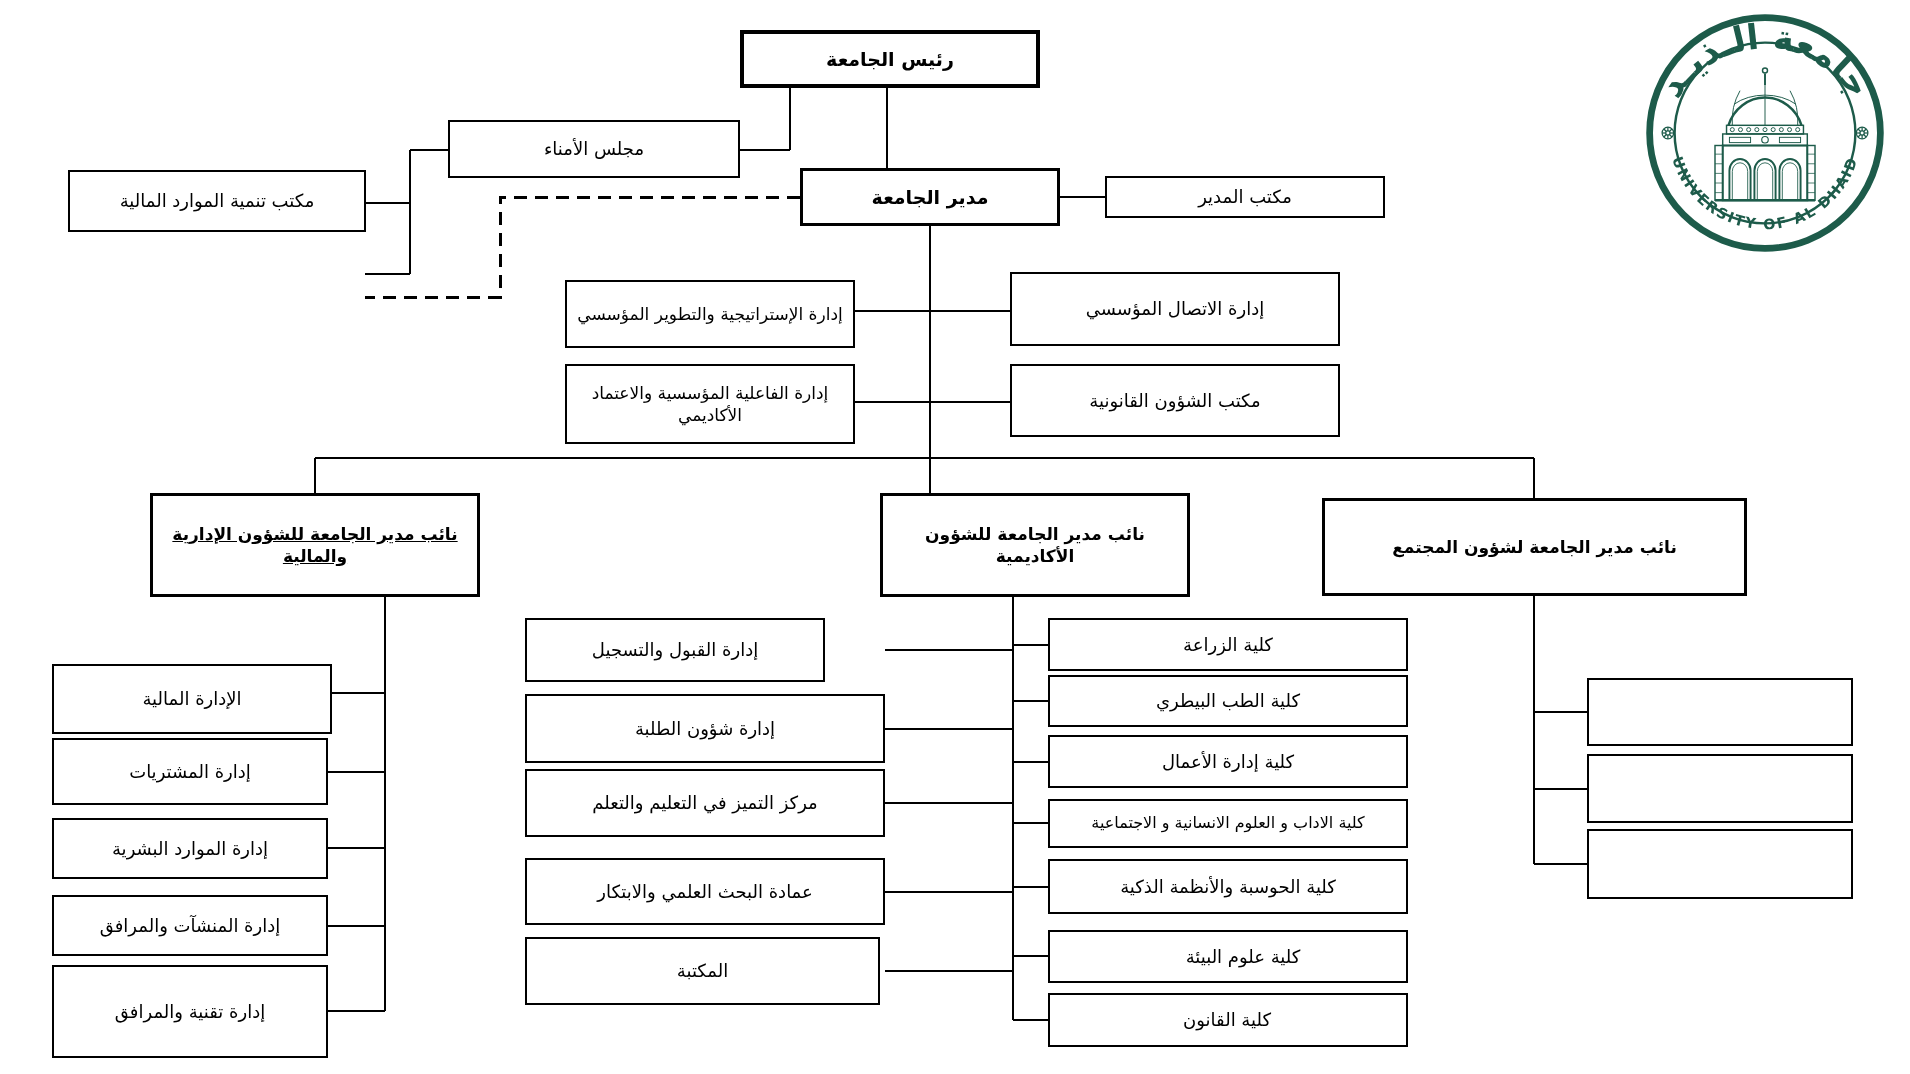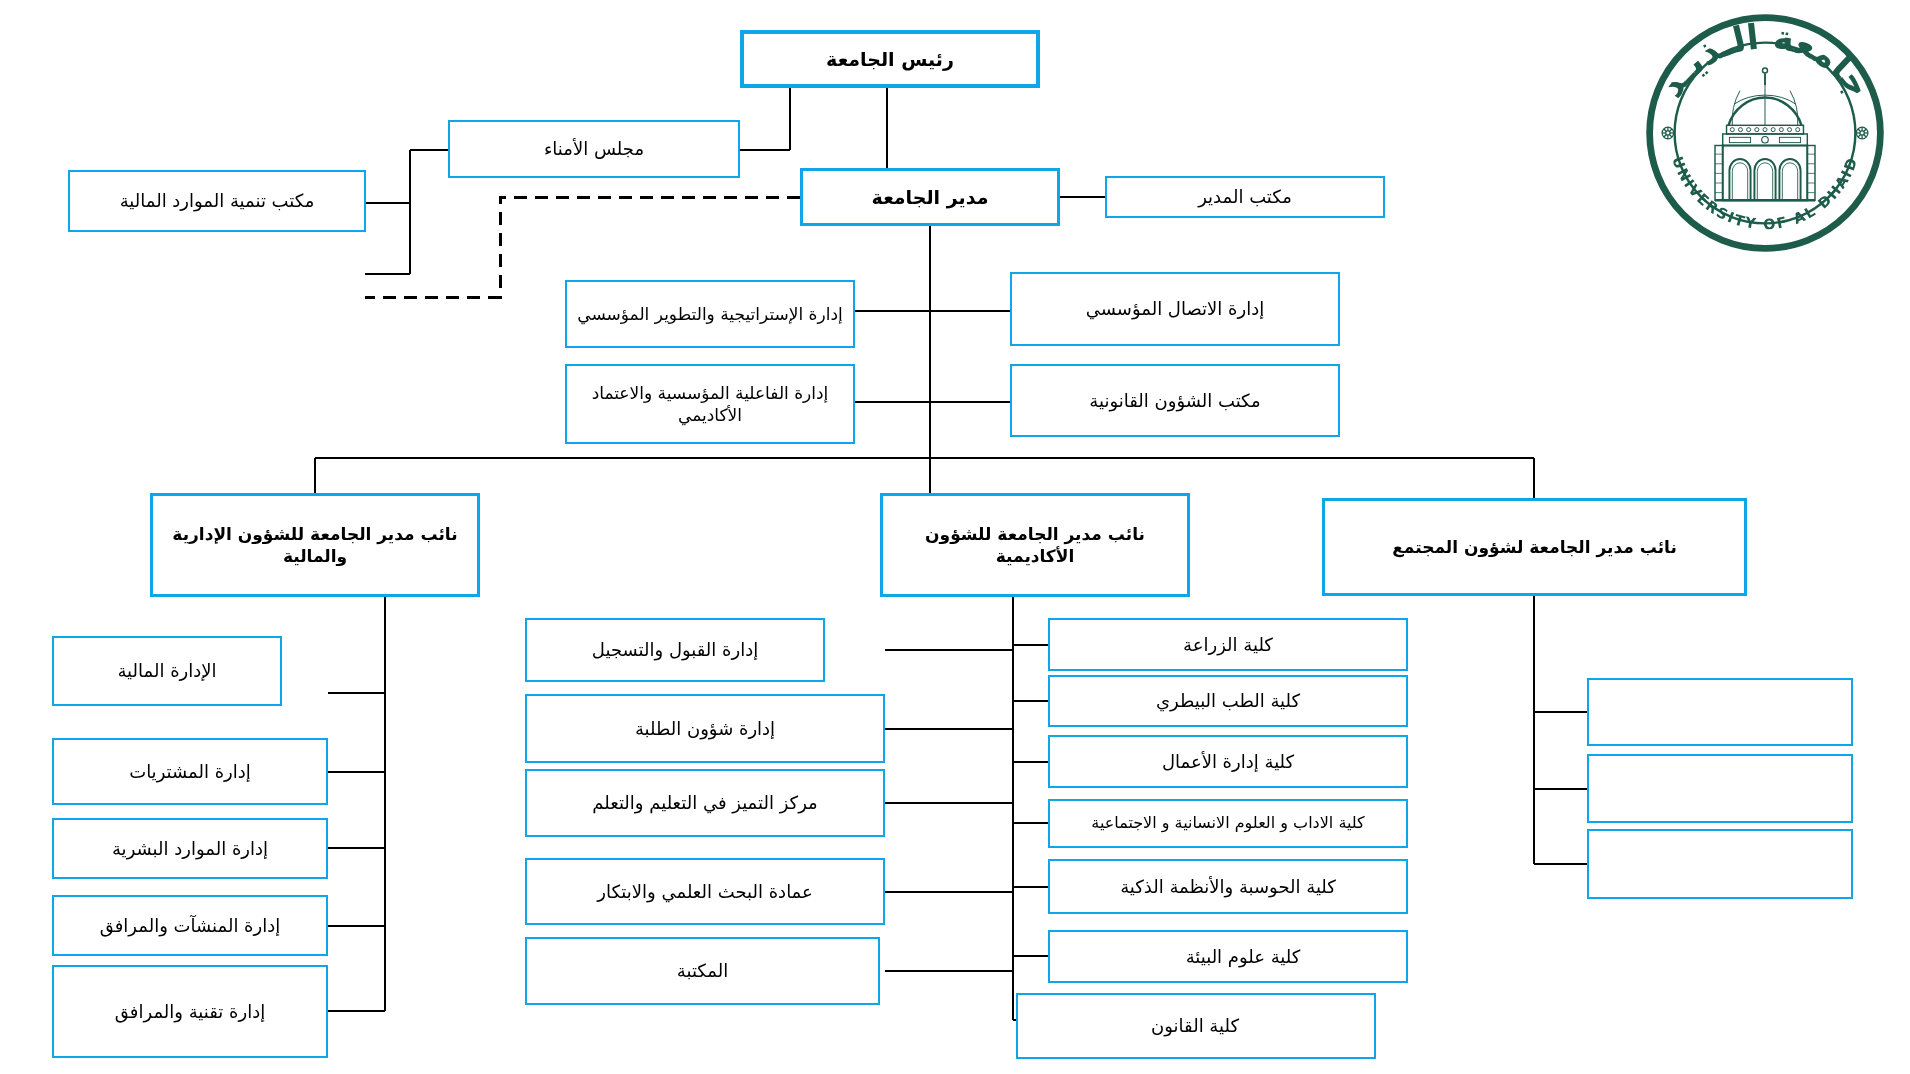--- a/index.html
+++ b/index.html
@@ -2,21 +2,21 @@
 <html><head>
 <meta charset="utf-8">
 <style>
   html,body{margin:0;padding:0;background:#ffffff;}
   #canvas{
     position:relative;width:1910px;height:1074px;background:#ffffff;overflow:hidden;
     font-family:"DejaVu Sans",sans-serif;color:#000;
   }
   #wires{position:absolute;left:0;top:0;width:1910px;height:1074px;}
   .node{
-    position:absolute;box-sizing:border-box;border:2px solid #0ea5e9;background:#fff;
+    position:absolute;box-sizing:border-box;border:2px solid #000000;background:#fff;
     display:flex;align-items:center;justify-content:center;text-align:center;
     font-size:18px;line-height:1.3;padding:2px 10px;direction:rtl;
   }
   .node.b3{border-width:3px;font-weight:bold;}
   .node.b4{border-width:4px;font-weight:bold;}
   #logo{position:absolute;left:1640px;top:8px;width:250px;height:250px;}
   #logo text{font-family:"DejaVu Sans",sans-serif;}
 </style>
 </head>
 <body>
@@ -81,43 +81,43 @@
   <div class="node b4" style="left:740px;top:30px;width:300px;height:58px;font-size:19px;">رئيس الجامعة</div>
   <div class="node" style="left:448px;top:120px;width:292px;height:58px;">مجلس الأمناء</div>
   <div class="node" style="left:68px;top:170px;width:298px;height:62px;">مكتب تنمية الموارد المالية</div>
   <div class="node b3" style="left:800px;top:168px;width:260px;height:58px;font-size:19px;">مدير الجامعة</div>
   <div class="node" style="left:1105px;top:176px;width:280px;height:42px;">مكتب المدير</div>
   <div class="node" style="left:565px;top:280px;width:290px;height:68px;font-size:17px;">إدارة الإستراتيجية والتطوير المؤسسي</div>
   <div class="node" style="left:1010px;top:272px;width:330px;height:74px;">إدارة الاتصال المؤسسي</div>
   <div class="node" style="left:565px;top:364px;width:290px;height:80px;font-size:17px;">إدارة الفاعلية المؤسسية والاعتماد الأكاديمي</div>
   <div class="node" style="left:1010px;top:364px;width:330px;height:73px;">مكتب الشؤون القانونية</div>
 
-  <div class="node b3" style="left:150px;top:493px;width:330px;height:104px;font-size:17px;">نائب مدير الجامعة للشؤون الإدارية والمالية</div>
+  <div class="node b3" style="left:150px;top:493px;width:330px;height:104px;font-size:17px;text-decoration:underline;">نائب مدير الجامعة للشؤون الإدارية والمالية</div>
   <div class="node b3" style="left:880px;top:493px;width:310px;height:104px;font-size:17px;">نائب مدير الجامعة للشؤون الأكاديمية</div>
   <div class="node b3" style="left:1322px;top:498px;width:425px;height:98px;font-size:17px;">نائب مدير الجامعة لشؤون المجتمع</div>
 
-  <div class="node" style="left:52px;top:636px;width:230px;height:70px;">الإدارة المالية</div>
+  <div class="node" style="left:52px;top:664px;width:280px;height:70px;">الإدارة المالية</div>
   <div class="node" style="left:52px;top:738px;width:276px;height:67px;">إدارة المشتريات</div>
   <div class="node" style="left:52px;top:818px;width:276px;height:61px;">إدارة الموارد البشرية</div>
   <div class="node" style="left:52px;top:895px;width:276px;height:61px;">إدارة المنشآت والمرافق</div>
   <div class="node" style="left:52px;top:965px;width:276px;height:93px;">إدارة تقنية والمرافق</div>
 
   <div class="node" style="left:525px;top:618px;width:300px;height:64px;">إدارة القبول والتسجيل</div>
   <div class="node" style="left:525px;top:694px;width:360px;height:69px;">إدارة شؤون الطلبة</div>
   <div class="node" style="left:525px;top:769px;width:360px;height:68px;">مركز التميز في التعليم والتعلم</div>
   <div class="node" style="left:525px;top:858px;width:360px;height:67px;">عمادة البحث العلمي والابتكار</div>
   <div class="node" style="left:525px;top:937px;width:355px;height:68px;">المكتبة</div>
 
   <div class="node" style="left:1048px;top:618px;width:360px;height:53px;">كلية الزراعة</div>
   <div class="node" style="left:1048px;top:675px;width:360px;height:52px;">كلية الطب البيطري</div>
   <div class="node" style="left:1048px;top:735px;width:360px;height:53px;">كلية إدارة الأعمال</div>
   <div class="node" style="left:1048px;top:799px;width:360px;height:49px;font-size:16px;">كلية الاداب و العلوم الانسانية و الاجتماعية</div>
   <div class="node" style="left:1048px;top:859px;width:360px;height:55px;">كلية الحوسبة والأنظمة الذكية</div>
   <div class="node" style="left:1048px;top:930px;width:360px;height:53px;padding-left:40px;">كلية علوم البيئة</div>
-  <div class="node" style="left:1016px;top:993px;width:360px;height:66px;padding-left:8px;">كلية القانون</div>
+  <div class="node" style="left:1048px;top:993px;width:360px;height:54px;padding-left:8px;">كلية القانون</div>
 
   <div class="node" style="left:1587px;top:678px;width:266px;height:68px;"></div>
   <div class="node" style="left:1587px;top:754px;width:266px;height:69px;"></div>
   <div class="node" style="left:1587px;top:829px;width:266px;height:70px;"></div>
 
   <svg id="logo" viewBox="0 0 260 260">
     <defs>
       <path id="arcA" d="M 26,146 A 104,104 0 0 1 234,146" fill="none"></path>
       <path id="arcE" d="M 34,158 A 100,100 0 0 0 226,158" fill="none"></path>
     </defs>

